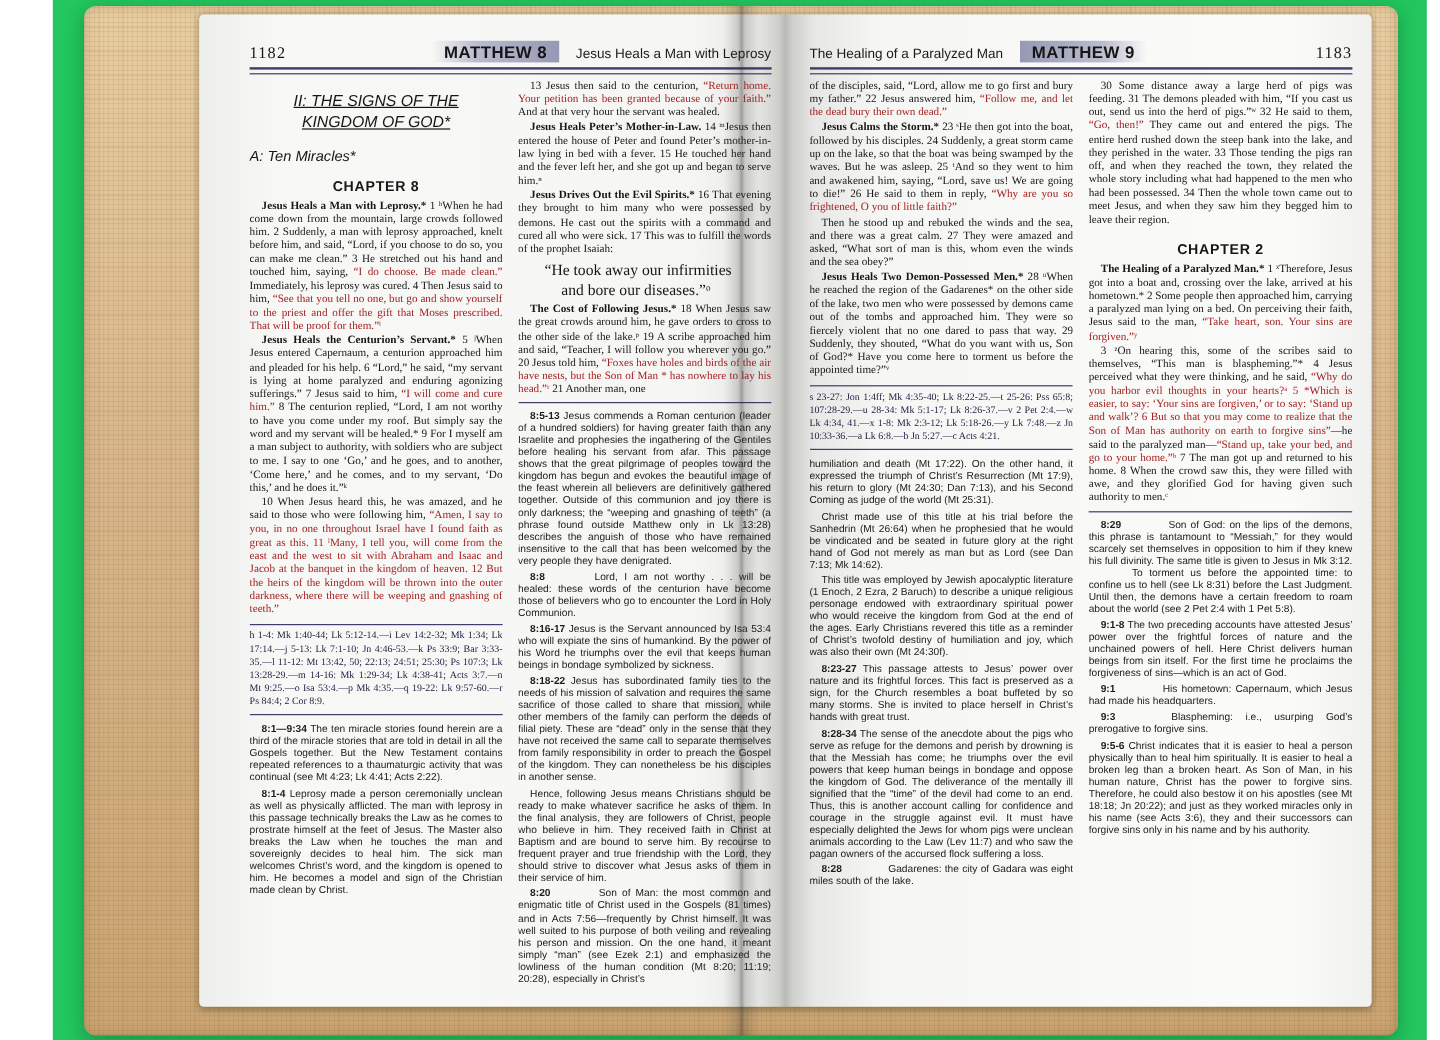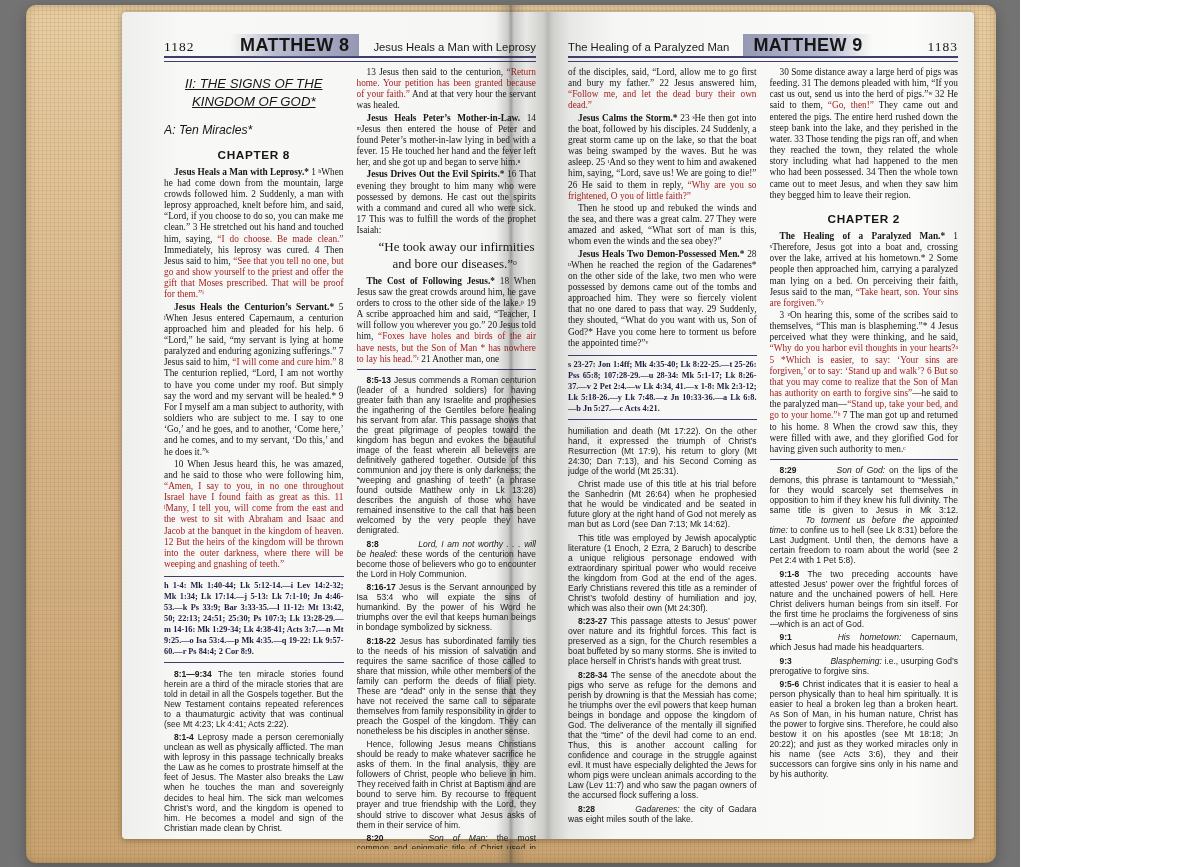--- a/index.html
+++ b/index.html
@@ -1,62 +1,62 @@
 <!DOCTYPE html>
 <html><head>
 <meta charset="utf-8">
 <title>Open Bible – Matthew 8–9</title>
 <style>
   html,body{margin:0;padding:0;background:#ffffff;}
   body{width:1200px;height:867px;overflow:hidden;font-family:"Liberation Serif",serif;}
-  .photo{position:relative;width:1020px;height:867px;background:#737373;}
+  .photo{position:relative;width:1145px;height:867px;background:#22c55e;margin-left:44px;}
   
   .book{position:absolute;left:26px;right:24px;top:5px;bottom:4px;border-radius:10px;
     background:
       repeating-linear-gradient(90deg, rgba(130,88,34,0.10) 0 1px, rgba(0,0,0,0) 1px 4px),
       repeating-linear-gradient(0deg, rgba(130,88,34,0.10) 0 1px, rgba(0,0,0,0) 1px 4px),
       linear-gradient(180deg,#e7cda2,#d9b88e 40%,#c9a472);
     box-shadow:0 4px 14px rgba(0,0,0,0.25), inset 0 0 10px rgba(90,55,15,0.25);}
   .pages{position:absolute;left:96px;right:22px;top:7px;bottom:24px;border-radius:4px;
     background:linear-gradient(90deg,#eeeeec 0%,#f8f8f6 7%,#f6f6f4 42%,#e7e7e5 47.5%,#cfcfcc 49.4%,#b9b9b6 50%,#cfcfcc 50.6%,#e7e7e5 52.5%,#f6f6f4 58%,#fbfbf9 93%,#f0f0ee 100%);
     box-shadow:0 1px 6px rgba(0,0,0,0.35);display:flex;}
   .gutter{position:absolute;top:0;bottom:0;left:50%;width:30px;margin-left:-15px;
     background:linear-gradient(90deg,rgba(0,0,0,0) 0%,rgba(50,50,48,0.18) 40%,rgba(35,35,33,0.38) 50%,rgba(50,50,48,0.18) 60%,rgba(0,0,0,0) 100%);pointer-events:none;}
   .page{position:relative;width:50%;height:100%;box-sizing:border-box;color:#161616;}
   .page-left{padding:22px 12px 0 42px;}
   .page-right{padding:22px 16px 0 20px;}
   
   .page-header{display:flex;align-items:baseline;height:20px;}
   .page-num{font-size:13.5px;letter-spacing:1px;font-family:"Liberation Serif",serif;}
-  .book-title{font-family:"Liberation Sans",sans-serif;font-weight:bold;font-size:18px;letter-spacing:.4px;
+  .book-title{font-family:"Liberation Sans",sans-serif;font-weight:bold;font-size:14px;letter-spacing:.4px;
     padding:1px 10px;background:linear-gradient(90deg,rgba(110,115,160,0) 0%,rgba(110,115,160,0.45) 35%,rgba(70,75,125,0.55) 100%);}
   .page-right .book-title{background:linear-gradient(270deg,rgba(110,115,160,0) 0%,rgba(110,115,160,0.45) 35%,rgba(70,75,125,0.55) 100%);}
   .running-head{font-family:"Liberation Sans",sans-serif;font-size:11.3px;color:#1b1b1b;}
   .sp{flex:1;}
   .header-rule{height:3px;border-top:2px solid #3e3e6d;border-bottom:1px solid #3e3e6d;margin-top:2px;}
   
   .cols{display:flex;gap:13px;margin-top:5px;}
   .col{flex:1;height:782px;overflow:hidden;}
   
   .section-heading{font-family:"Liberation Sans",sans-serif;font-style:italic;font-size:13.2px;text-align:center;white-space:pre-line;margin:8px 2px 2px;line-height:1.35;text-decoration:underline;}
   .sub-heading{font-family:"Liberation Sans",sans-serif;font-style:italic;font-size:12.2px;text-align:left;margin:12px 0 2px;}
   .chapter{font-family:"Liberation Sans",sans-serif;font-weight:bold;font-size:11.8px;text-align:center;letter-spacing:.6px;margin:11px 0 5px;}
   .para,.para-cont{font-size:9.3px;line-height:1.2;text-align:justify;margin:0 0 1px;}
   .para{text-indent:10px;}
   .quote{font-size:13px;line-height:1.28;margin:3px 0 3px 22px;}
   .quote div{white-space:nowrap;}
   .quote div+div{padding-left:14px;}
-  .refs{font-family:"Liberation Serif",serif;font-weight:bold;font-size:8.3px;line-height:1.32;color:#1d1d42;
+  .refs{font-family:"Liberation Serif",serif;font-weight:normal;font-size:8.3px;line-height:1.32;color:#1d1d42;
     border-top:1.5px solid #3e3e6d;border-bottom:1.5px solid #3e3e6d;padding:4px 0;margin:6px 0 6px;text-align:justify;}
   .rule{border-top:1.5px solid #3e3e6d;margin:4px 0 5px;}
   .note,.note-cont{font-family:"Liberation Sans",sans-serif;font-size:8.5px;line-height:1.18;color:#1b1b1b;text-align:justify;margin:0 0 3.5px;}
   .note{text-indent:10px;}
   .seg-b{font-weight:bold;}
   .seg-r{color:#a32222;}
-  .seg-i{font-style:italic;padding-left:36px;}
+  .seg-i{padding-left:36px;}
 </style>
 </head>
 <body>
 
 <div class="photo">
   <div class="book">
     <div class="pages">
 
       <div class="page page-left">
         <div class="page-header">

